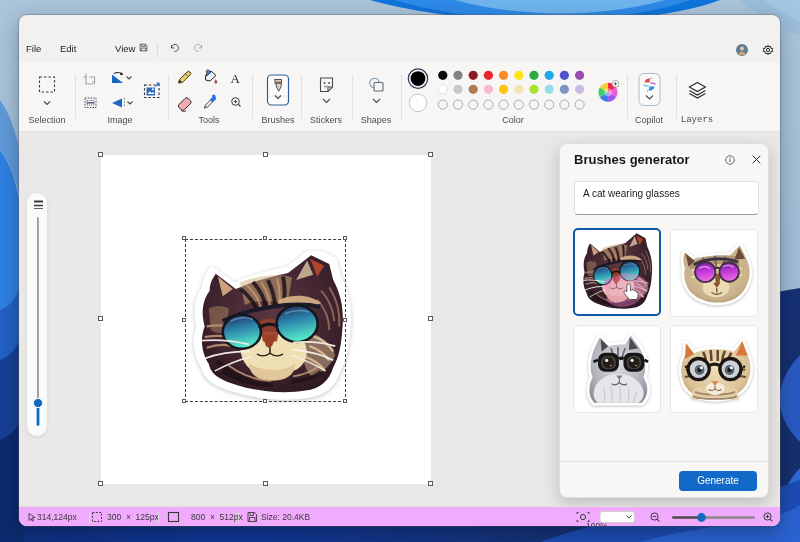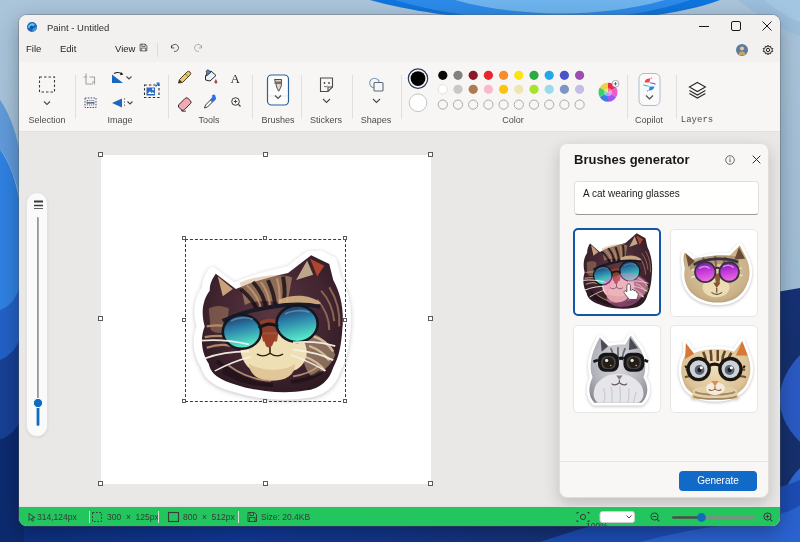--- a/index.html
+++ b/index.html
@@ -31,21 +31,21 @@
 #prompt { position:absolute; left:14px; top:37px; width:185px; height:34px; background:#fffffe; border:1px solid #e2e0df; border-bottom:1px solid #9a9898; border-radius:4px; }
 #prompt span { position:absolute; left:8px; top:6px; font-size:10px; color:#1a1a1a; }
 .tile { position:absolute; width:88px; height:88px; background:#fff; border:1px solid #e8e6e5; border-radius:5px; }
 #tile1 { left:13px; top:84px; border:2px solid #1256a8; }
 #tile2 { left:110px; top:85px; }
 #tile3 { left:13px; top:181px; }
 #tile4 { left:110px; top:181px; }
 #pfoot { position:absolute; left:0; top:317px; width:100%; height:38px; border-top:1px solid #e6e4e3; }
 #genbtn { position:absolute; right:11px; top:9px; width:78px; height:20px; background:#1169c8; border-radius:4px; color:#fff; font-size:10px; text-align:center; line-height:20px; }
 
-#status { position:absolute; left:0; top:491px; width:100%; height:20px; background:#22c55e; border-top:1px solid #e2e0df; font-size:8.5px; color:#3a3a3a;text-align:center; }
+#status { position:absolute; left:0; top:491px; width:100%; height:20px; background:#f0abfc; border-top:1px solid #e2e0df; font-size:8.5px; color:#3a3a3a;text-align:center; }
 .ssep { position:absolute; top:4px; height:12px; width:1px; background:#dddbda; }
 .sitem { position:absolute; top:5px; white-space:nowrap; }
 </style>
 </head>
 <body>
 <svg id="desk" viewBox="0 0 800 542" preserveAspectRatio="none">
   <defs>
     <linearGradient id="sky" x1="0" y1="0" x2="0" y2="1">
       <stop offset="0" stop-color="#aac4da"></stop>
       <stop offset="0.6" stop-color="#9dbbd4"></stop>
@@ -68,38 +68,20 @@
   <path d="M800,468 C779,490 774,514 800,536 Z" fill="#2e66d2"></path>
   <path d="M540,542 C660,500 740,505 800,480 L800,542 Z" fill="#1c4cb4"></path>
   <path d="M640,542 C720,520 770,525 800,505 L800,542 Z" fill="#2a62d0"></path>
   <path d="M0,100 C14,120 22,150 24,190 L24,220 C20,190 10,160 0,150 Z" fill="#5f9ad8"></path>
   <path d="M0,150 C16,170 24,210 24,260 C24,290 18,310 0,320 Z" fill="#2f80e0"></path>
   <path d="M0,310 C14,305 22,290 24,265 L24,330 C18,350 8,360 0,365 Z" fill="#2360c4"></path>
   <path d="M0,360 C12,355 20,345 24,325 L24,420 C16,432 6,438 0,440 Z" fill="#174094"></path>
   <path d="M0,440 C10,436 18,428 24,415 L24,542 L0,542 Z" fill="#0c2a6e"></path>
 </svg>
 <div id="win">
-  <div id="titlebar">
-    <svg style="position:absolute;left:8px;top:6.5px;" width="10" height="10" viewBox="0 0 10 10">
-      <circle cx="5" cy="5" r="5" fill="#2262b8"></circle>
-      <path d="M1,6 A4.2,4.2 0 0 1 8,2.5 L5,5.5 Z" fill="#58c9f0"></path>
-      <path d="M5,9.8 A4.9,4.9 0 0 0 9.8,4.5 L6,6.5 Z" fill="#3aa0d8"></path>
-      <circle cx="4.6" cy="5.2" r="1.6" fill="#1b4f9e"></circle>
-    </svg>
-    <div id="title-text">Paint - Untitled</div>
-    <svg class="wctl" style="left:668px;" viewBox="0 0 34 23">
-        <rect x="12" y="11" width="10" height="1" fill="#1a1a1a"></rect>
-      </svg>
-    <svg class="wctl" style="left:699.5px;" viewBox="0 0 34 23">
-        <rect x="12.5" y="6.5" width="9" height="9" fill="none" stroke="#1a1a1a" stroke-width="1" rx="1.5"></rect>
-      </svg>
-    <svg class="wctl" style="left:731px;" viewBox="0 0 34 23">
-        <path d="M12.5,6.5 L21.5,15.5 M21.5,6.5 L12.5,15.5" stroke="#1a1a1a" stroke-width="1"></path>
-      </svg>
-  </div>
   <div id="menubar">
     <div class="menu-item" style="left:7px;">File</div>
     <div class="menu-item" style="left:41px;">Edit</div>
     <div class="menu-item" style="left:76px;margin-left:20px;">View</div>
     <svg style="position:absolute;left:120px;top:5px;" width="9" height="9" viewBox="0 0 16 16">
       <path d="M2,2 h9 l3,3 v9 h-12 z" fill="none" stroke="#2a2a2a" stroke-width="1.2"></path>
       <path d="M5,2 v4 h6 v-4 M4,14 v-5 h8 v5" fill="none" stroke="#2a2a2a" stroke-width="1.2"></path>
     </svg>
     <div style="position:absolute;left:138px;top:5px;width:1px;height:14px;background:#dddbda;"></div>
     <svg style="position:absolute;left:150px;top:5px;" width="10" height="10" viewBox="0 0 16 16">
@@ -525,18 +507,18 @@
       <rect x="683" y="9.2" width="53" height="2.6" rx="1.3" fill="#8a8887"></rect>
       <circle cx="682.5" cy="10.5" r="4.4" fill="#0f6cbd"></circle>
       <circle cx="748.5" cy="9.5" r="3.6" fill="none" stroke="#3a3a3a" stroke-width="1"></circle>
       <path d="M746.8,9.5 h3.4 M748.5,7.8 v3.4" stroke="#3a3a3a" stroke-width="1"></path>
       <path d="M751.3,12.3 l2,2" stroke="#3a3a3a" stroke-width="1.1"></path>
     </svg>
     <div class="sitem" style="left:18px;">314,124px</div>
     <div class="ssep" style="left:70px;"></div>
     <div class="sitem" style="left:88px;">300&nbsp; ×&nbsp; 125px</div>
     <div class="ssep" style="left:139px;"></div>
-    <div class="sitem" style="left:164px;">800&nbsp; ×&nbsp; 512px</div>
+    <div class="sitem" style="left:172px;">800&nbsp; ×&nbsp; 512px</div>
     <div class="ssep" style="left:219px;"></div>
     <div class="sitem" style="left:242px;">Size: 20.4KB</div>
     <div class="sitem" style="left:567px;margin-top:9px;">100%</div>
   </div>
 </div>
 
 </body></html>

